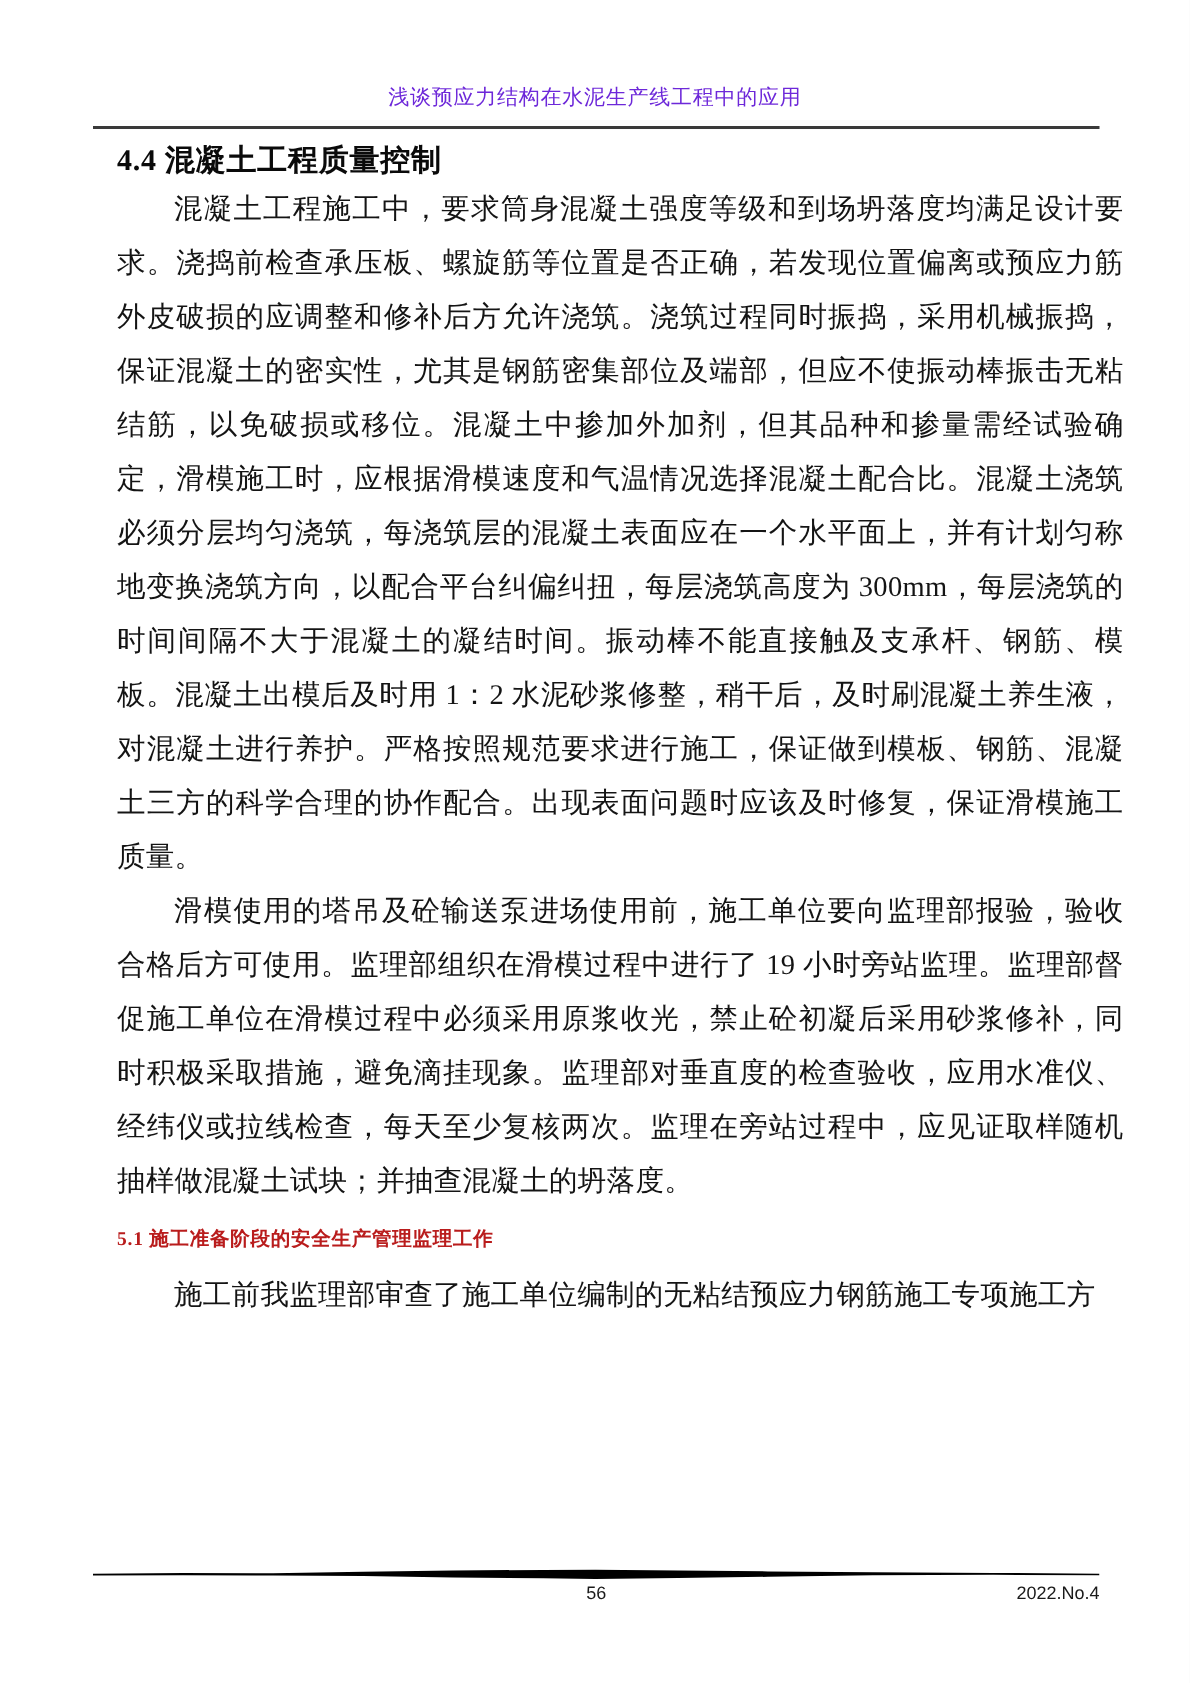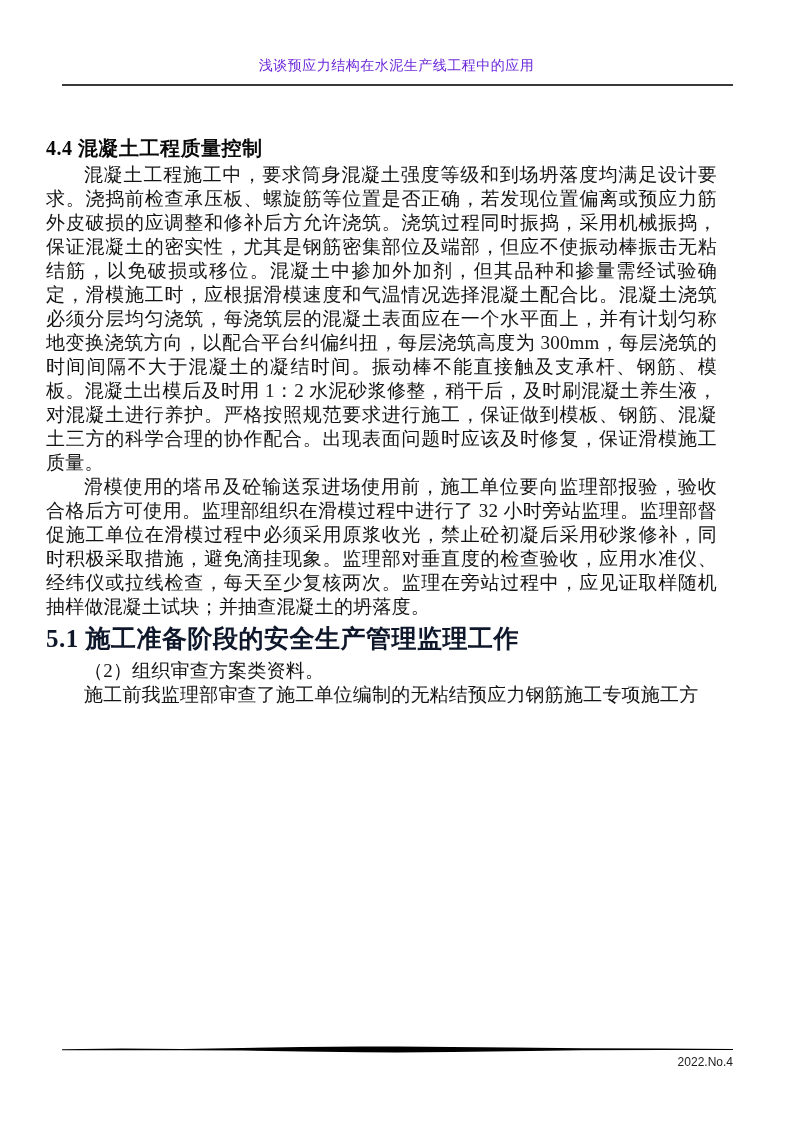--- a/index.html
+++ b/index.html
@@ -21,42 +21,42 @@
     text-align:center;
     font-size:14px;line-height:20px;
     color:#6d28d9;
     letter-spacing:0.5px;
   }
   .head-rule{
     position:absolute;top:84px;left:62px;width:671px;
     border-top:2px solid #3a3a3a;
   }
   .content{
-    position:absolute;top:90px;left:46px;width:671px;margin-top:41px;
+    position:absolute;top:90px;left:78px;width:671px;
   }
   .h-sec{
     font-size:20px;font-weight:bold;
     line-height:30px;margin:2px 0 0 0;
     color:#0a0a0a;
     letter-spacing:0.5px;
   }
   .h-chapter{
     font-size:21px;font-weight:bold;
     line-height:44px;margin:0;
     color:#0a0a0a;
     letter-spacing:0.5px;
   }
   .h-sub{
-    font-size:25px;font-weight:bold;
+    font-size:13px;font-weight:bold;
     line-height:40px;margin:0;
-    color:#0f172a;
+    color:#b91c1c;
     letter-spacing:0.5px;
   }
   .para{
-    font-size:19px;line-height:24px;
+    font-size:19px;line-height:36px;
     text-align:justify;
     text-indent:2em;
     margin:0;
     color:#141414;
     letter-spacing:0.2px;
   }
   .footer{
     position:absolute;top:1045px;left:62px;width:671px;height:36px;
   }
   .footer-rule{
@@ -82,39 +82,39 @@
   <div class="running-head">浅谈预应力结构在水泥生产线工程中的应用</div>
 
   <div class="head-rule"></div>
 
   <div class="content">
 
     <h2 class="h-sec">4.4  混凝土工程质量控制</h2>
 
     <p class="para">混凝土工程施工中，要求筒身混凝土强度等级和到场坍落度均满足设计要求。浇捣前检查承压板、螺旋筋等位置是否正确，若发现位置偏离或预应力筋外皮破损的应调整和修补后方允许浇筑。浇筑过程同时振捣，采用机械振捣，保证混凝土的密实性，尤其是钢筋密集部位及端部，但应不使振动棒振击无粘结筋，以免破损或移位。混凝土中掺加外加剂，但其品种和掺量需经试验确定，滑模施工时，应根据滑模速度和气温情况选择混凝土配合比。混凝土浇筑必须分层均匀浇筑，每浇筑层的混凝土表面应在一个水平面上，并有计划匀称地变换浇筑方向，以配合平台纠偏纠扭，每层浇筑高度为 300mm，每层浇筑的时间间隔不大于混凝土的凝结时间。振动棒不能直接触及支承杆、钢筋、模板。混凝土出模后及时用 1：2 水泥砂浆修整，稍干后，及时刷混凝土养生液，对混凝土进行养护。严格按照规范要求进行施工，保证做到模板、钢筋、混凝土三方的科学合理的协作配合。出现表面问题时应该及时修复，保证滑模施工质量。</p>
 
-    <p class="para">滑模使用的塔吊及砼输送泵进场使用前，施工单位要向监理部报验，验收合格后方可使用。监理部组织在滑模过程中进行了 32 小时旁站监理。监理部督促施工单位在滑模过程中必须采用原浆收光，禁止砼初凝后采用砂浆修补，同时积极采取措施，避免滴挂现象。监理部对垂直度的检查验收，应用水准仪、经纬仪或拉线检查，每天至少复核两次。监理在旁站过程中，应见证取样随机抽样做混凝土试块；并抽查混凝土的坍落度。</p>
+    <p class="para">滑模使用的塔吊及砼输送泵进场使用前，施工单位要向监理部报验，验收合格后方可使用。监理部组织在滑模过程中进行了 19 小时旁站监理。监理部督促施工单位在滑模过程中必须采用原浆收光，禁止砼初凝后采用砂浆修补，同时积极采取措施，避免滴挂现象。监理部对垂直度的检查验收，应用水准仪、经纬仪或拉线检查，每天至少复核两次。监理在旁站过程中，应见证取样随机抽样做混凝土试块；并抽查混凝土的坍落度。</p>
 
 
     <h2 class="h-sub">5.1 施工准备阶段的安全生产管理监理工作</h2>
 
 
 
-    <p class="para">（2）组织审查方案类资料。</p>
 
     <p class="para">施工前我监理部审查了施工单位编制的无粘结预应力钢筋施工专项施工方</p>
 
   </div>
 
   <div class="footer">
     <svg class="footer-rule" width="671" height="10" viewBox="0 0 671 10" preserveAspectRatio="none">
       <polygon fill="#000000" points="
         0,4.2 60,3.6 120,3.9 180,2.9 240,2.0 300,1.6 335,1.5 390,2.0 450,2.6
         520,3.2 600,3.6 671,4.1
         671,5.1 600,4.9 520,5.2 450,6.2 390,7.0 335,7.6 300,7.2 240,6.6
         180,5.6 120,5.3 60,5.2 0,5.3"></polygon>
     </svg>
     <div class="footer-row">
+      <span class="page-num">56</span>
       <span class="issue-num">2022.No.4</span>
     </div>
   </div>
 
 </div>
 
 </body></html>

